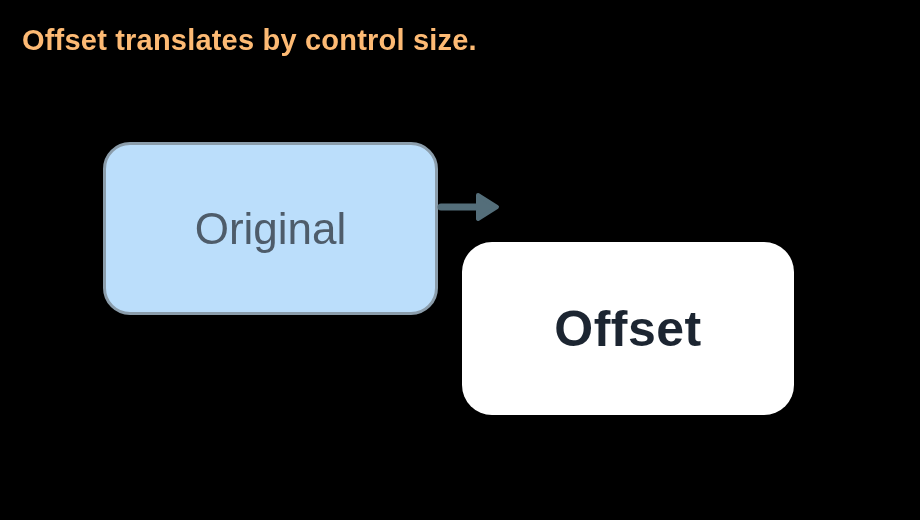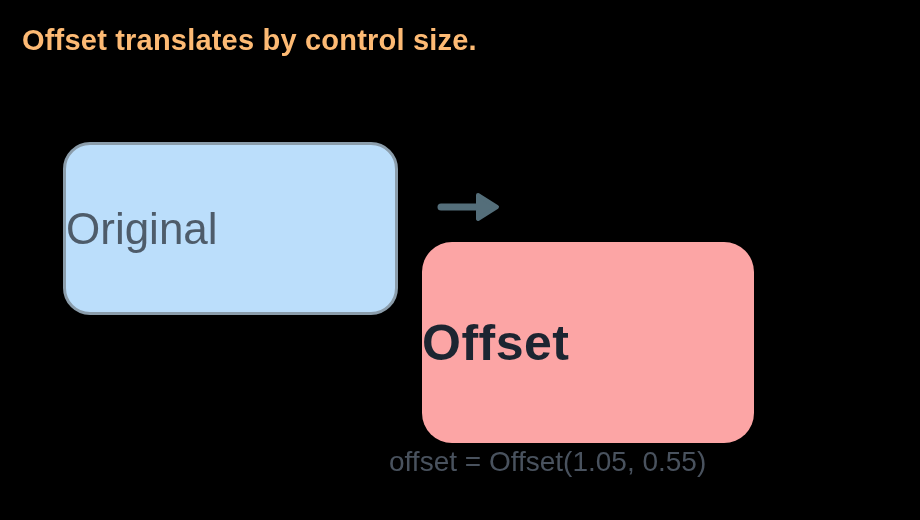--- a/index.html
+++ b/index.html
@@ -26,42 +26,43 @@
     font-weight: 600;
     letter-spacing: 0.2px;
     color: #fdba74;
     white-space: nowrap;
   }
   .box {
     position: absolute;
     box-sizing: border-box;
     display: flex;
     align-items: center;
-    justify-content: flex-start;
+    justify-content: center;
+    margin-left: 40px;
   }
   .box-original {
     left: 63px;
     top: 142px;
     width: 335px;
     height: 173px;
     background: #BBDEFB;
     border: 3px solid #8B9DAB;
     border-radius: 27px;
   }
   .box-original .label {
     font-size: 44px;
     font-weight: 400;
     color: #4E5C6A;
   }
   .box-offset {
     left: 422px;
     top: 242px;
     width: 332px;
-    height: 201px;
-    background: #fca5a5;
+    height: 173px;
+    background: #ffffff;
     border-radius: 30px;
   }
   .box-offset .label {
     font-size: 50px;
     font-weight: 800;
     letter-spacing: 0.5px;
     color: #1C2531;
   }
   .arrow {
     position: absolute;
@@ -95,15 +96,14 @@
     <svg width="66" height="30" viewBox="0 0 66 30" xmlns="http://www.w3.org/2000/svg">
       <line x1="5" y1="15" x2="42" y2="15" stroke="#546E7A" stroke-width="7" stroke-linecap="round"></line>
       <path d="M42 3 L61 15 L42 27 Z" fill="#546E7A" stroke="#546E7A" stroke-width="4" stroke-linejoin="round"></path>
     </svg>
   </span>
 
   <div class="box box-offset">
     <span class="label">Offset</span>
   </div>
 
-  <div class="caption">offset = Offset(1.05, 0.55)</div>
 
 </div>
 
 </body></html>

